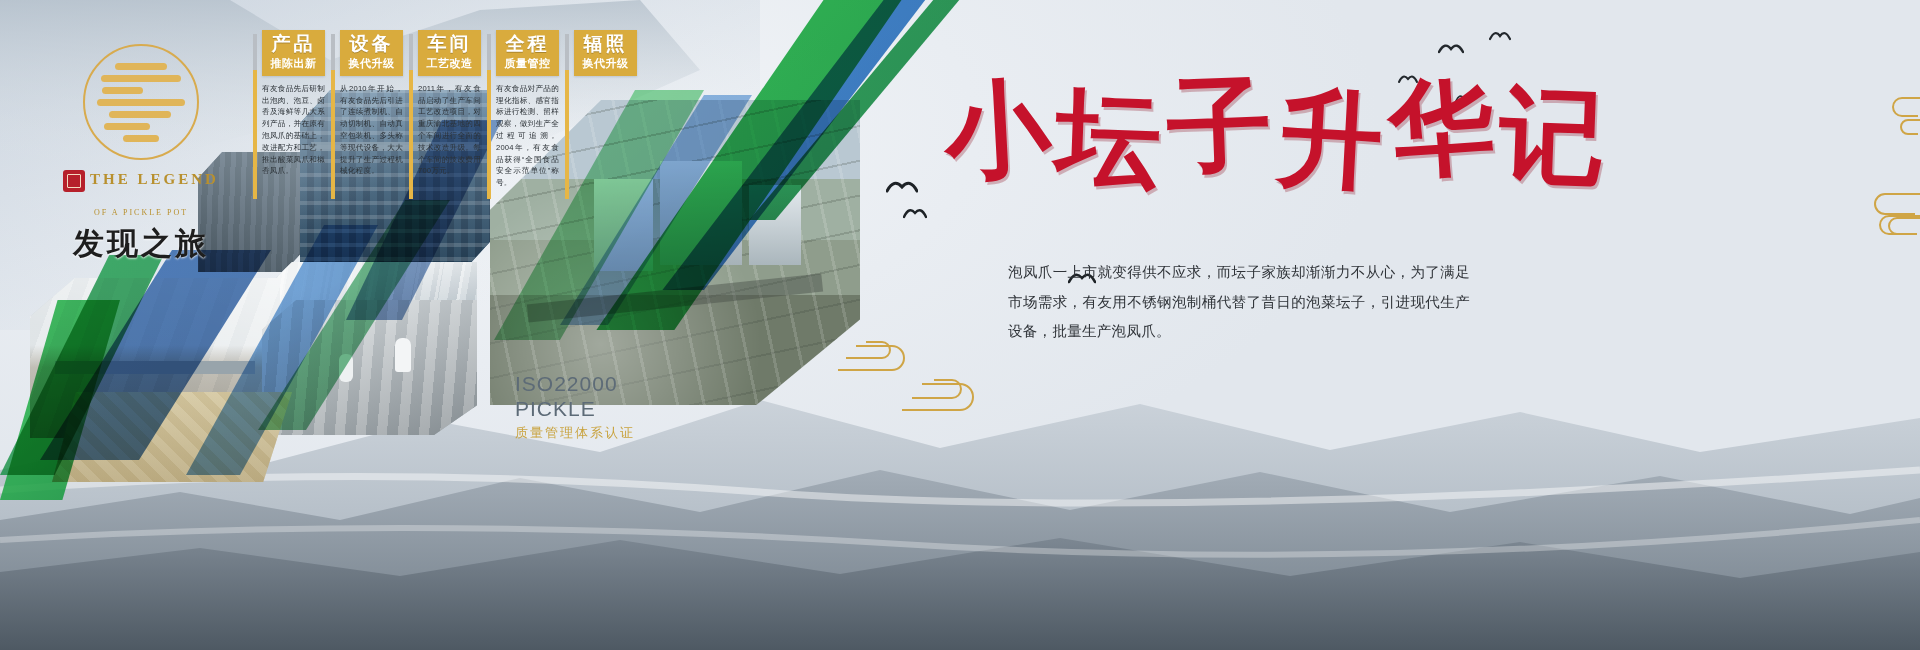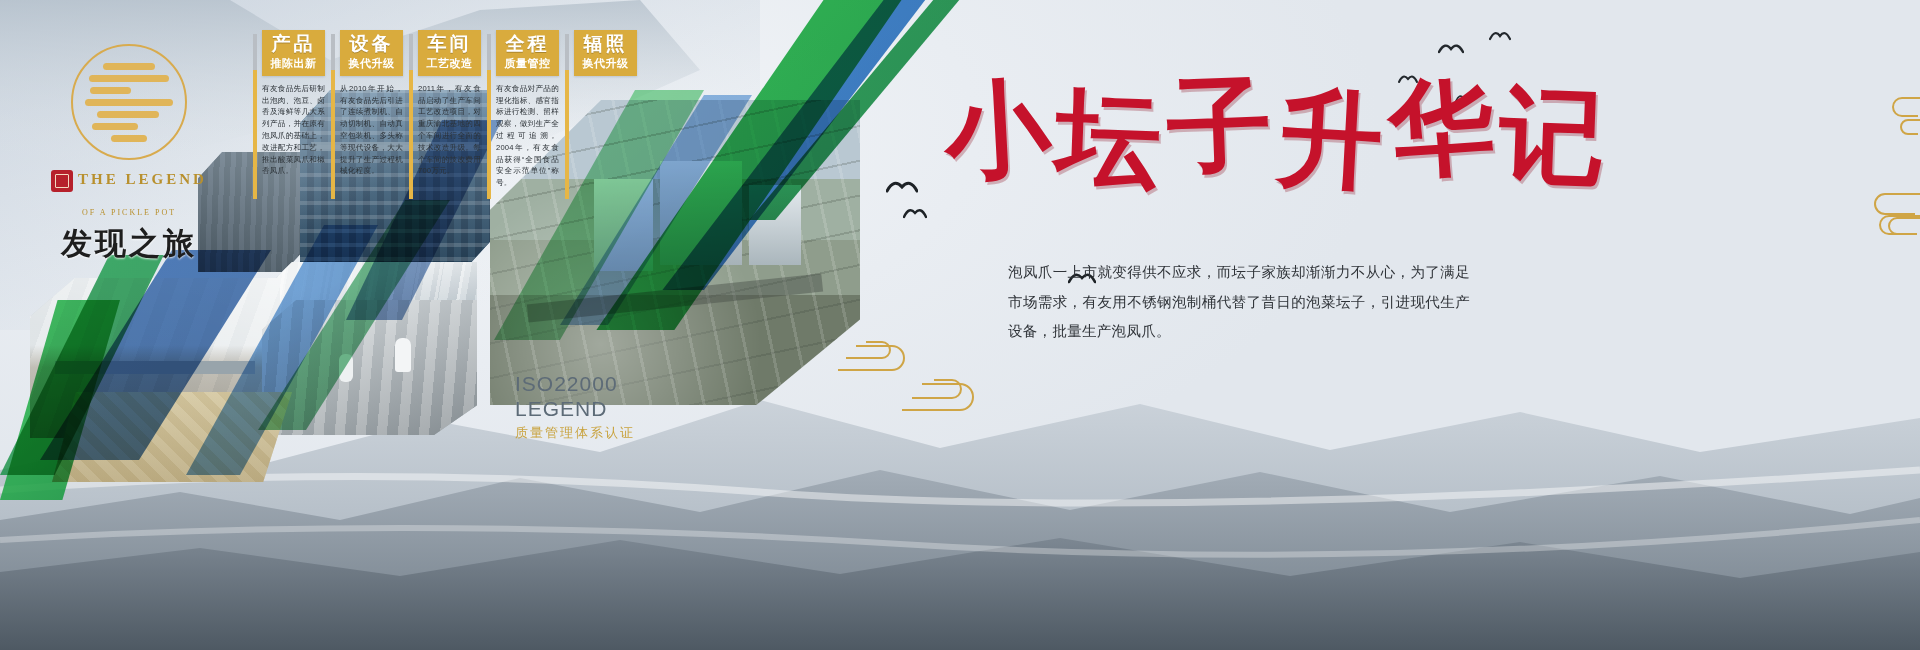--- a/index.html
+++ b/index.html
@@ -17,21 +17,21 @@
 
   
   .mtn { position:absolute; left:0; bottom:0; width:1920px; height:650px; pointer-events:none; }
 
   
   .haze { position:absolute; left:0; top:0; width:760px; height:330px;
     background:linear-gradient(160deg, rgba(176,190,205,.55), rgba(210,220,230,.15) 60%, transparent 80%);
     pointer-events:none; }
 
   
-  .logo-block { position:absolute; left:24px; top:44px; width:210px; text-align:center; z-index:30; }
+  .logo-block { position:absolute; left:36px; top:44px; width:210px; text-align:center; z-index:30; }
   .logo-circle { width:116px; height:116px; margin:0 auto; border:2px solid #d8ab4e; border-radius:50%;
      position:relative; }
   .lc-bars { position:absolute; inset:16px 12px; display:flex; flex-direction:column;
      justify-content:center; gap:5px; }
   .lc-bars i { display:block; height:7px; background:#e0b559; border-radius:4px; }
   .seal { display:inline-block; width:22px; height:22px; background:#b6202b; border-radius:3px;
      vertical-align:middle; margin-right:5px; position:relative; }
   .seal:after { content:""; position:absolute; inset:4px; border:1.5px solid #f3d9c0; border-radius:1px; }
   .brand-en { margin-top:10px; color:#b8902e; letter-spacing:2px; font-family:"Liberation Serif",serif; }
   .brand-en .l1 { font-size:15px; font-weight:700; letter-spacing:3px; }
@@ -321,21 +321,21 @@
       <div class="rail"></div>
       <div class="hd">
         <div class="h1">辐照</div>
         <div class="h2">换代升级</div>
       </div>
     </div>
   </div>
 
   <div class="iso">
     <div class="i1">ISO22000</div>
-    <div class="i2">LEGEND</div>
+    <div class="i2">PICKLE</div>
     <div class="i3">质量管理体系认证</div>
   </div>
 
   <div class="calli">
     <span>小</span>
     <span>坛</span>
     <span>子</span>
     <span>升</span>
     <span>华</span>
     <span>记</span>

